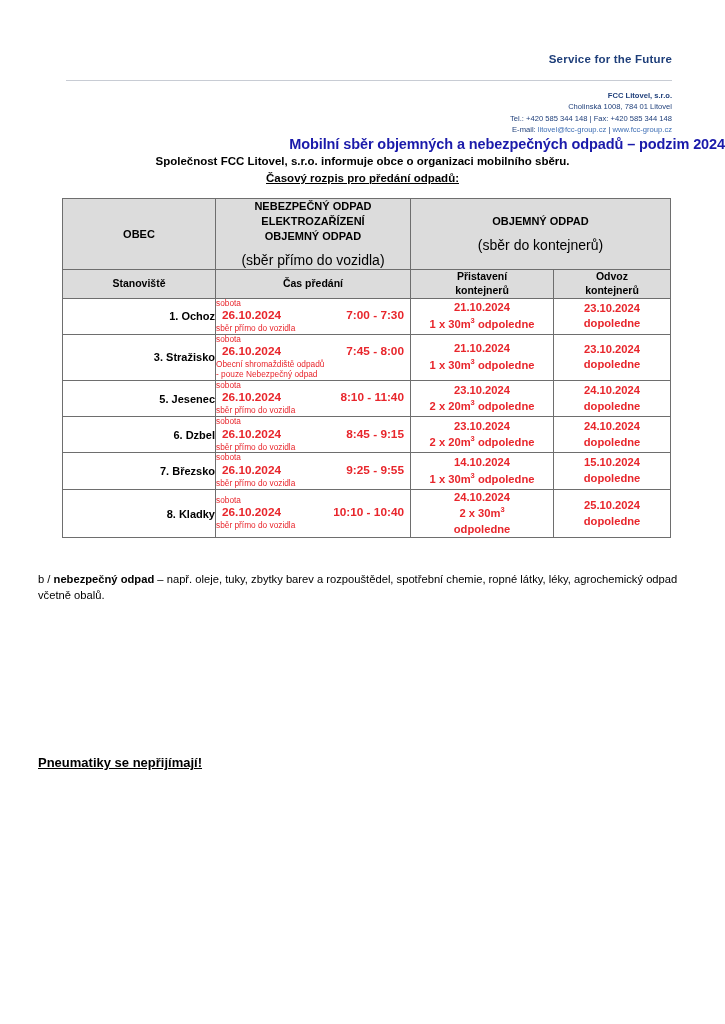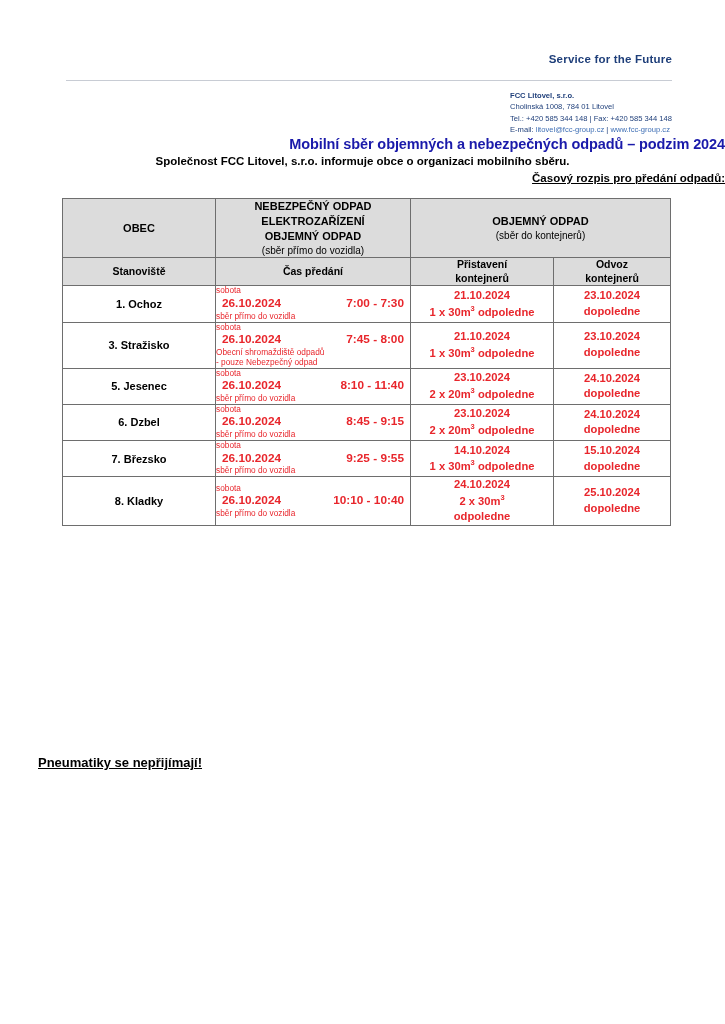--- a/index.html
+++ b/index.html
@@ -25,38 +25,38 @@
     position:absolute; right:53px; top:53px;
     font-size:11.5px; font-weight:bold; color:#1f3f7a;
     letter-spacing:.2px;
   }
   .hrule {
     position:absolute; left:66px; top:80px; width:606px; height:1px;
     background:#c8ccd4;
   }
   .contact {
     position:absolute; right:53px; top:90px;
-    font-size:7.6px; color:#1f3f7a; line-height:1.5;
+    text-align:right; font-size:7.6px; color:#1f3f7a; line-height:1.5;
   }
   .contact .c-name { font-weight:bold; }
   .contact .c-link { color:#3f6fb5; }
 
   
   .title1 {
     position:absolute; left:0; top:136px; width:725px;
     text-align:right; font-size:14.5px; font-weight:bold;
     color:#1a1aaa; letter-spacing:-.1px;
   }
   .title2 {
     position:absolute; left:0; top:155px; width:725px;
     text-align:center; font-size:11.5px; font-weight:bold; color:#000;
   }
   .title3 {
     position:absolute; left:0; top:172px; width:725px;
-    text-align:right; font-size:11.5px; font-weight:bold; color:#000;
+    text-align:center; font-size:11.5px; font-weight:bold; color:#000;
   }
   .title3 span { text-decoration:underline; }
 
   
   .tbl-wrap { position:absolute; left:62px; top:198px; width:608px; }
   table.sched {
     border-collapse:collapse; width:608px;
     table-layout:fixed;
   }
   table.sched th, table.sched td {
@@ -64,26 +64,26 @@
     padding:0;
     vertical-align:middle;
   }
   col.c1 { width:153px; }
   col.c2 { width:195px; }
   col.c3 { width:143px; }
   col.c4 { width:117px; }
 
   .hd { background:#dcdcdc; text-align:center; }
   .hd-main { font-size:11px; font-weight:bold; line-height:1.35; padding:6px 3px; }
-  .hd-sub  { font-size:10px; font-weight:normal; }
+  .hd-sub  { font-size:14px; font-weight:normal;margin-top:7px; }
   .hd-row2 { font-size:10.5px; font-weight:bold; padding:5px 3px; line-height:1.3; }
 
   td.obec {
     font-size:11px; font-weight:bold; color:#000;
-    padding-left:9px; text-align:center;
+    padding-left:9px; text-align:right;
   }
   td.cas { color:#e8262c; padding:2px 6px 3px 8px; }
   .cas-day { font-size:8.3px; line-height:1.15; }
   .cas-main {
     display:flex; justify-content:space-between; align-items:baseline;
     font-size:11.8px; font-weight:bold; line-height:1.35;
     padding:0 6px 0 6px;
     text-align:right;
   }
   .cas-note { font-size:8.3px; line-height:1.18; }
@@ -290,20 +290,21 @@
             <td class="odvoz">
               <div>25.10.2024</div>
               <div>dopoledne</div>
             </td>
           </tr>
         </tbody>
     </table>
   </div>
 
   <div class="notes">
+    <p><span>b / </span><b>nebezpečný odpad</b><span> – např. oleje, tuky, zbytky barev a rozpouštědel, spotřební chemie, ropné látky, léky, agrochemický odpad včetně obalů.</span></p>
   </div>
 
   <div class="warning"><span>Pneumatiky se nepřijímají!</span></div>
 
   <div class="footer">
 
     
 
     
 

